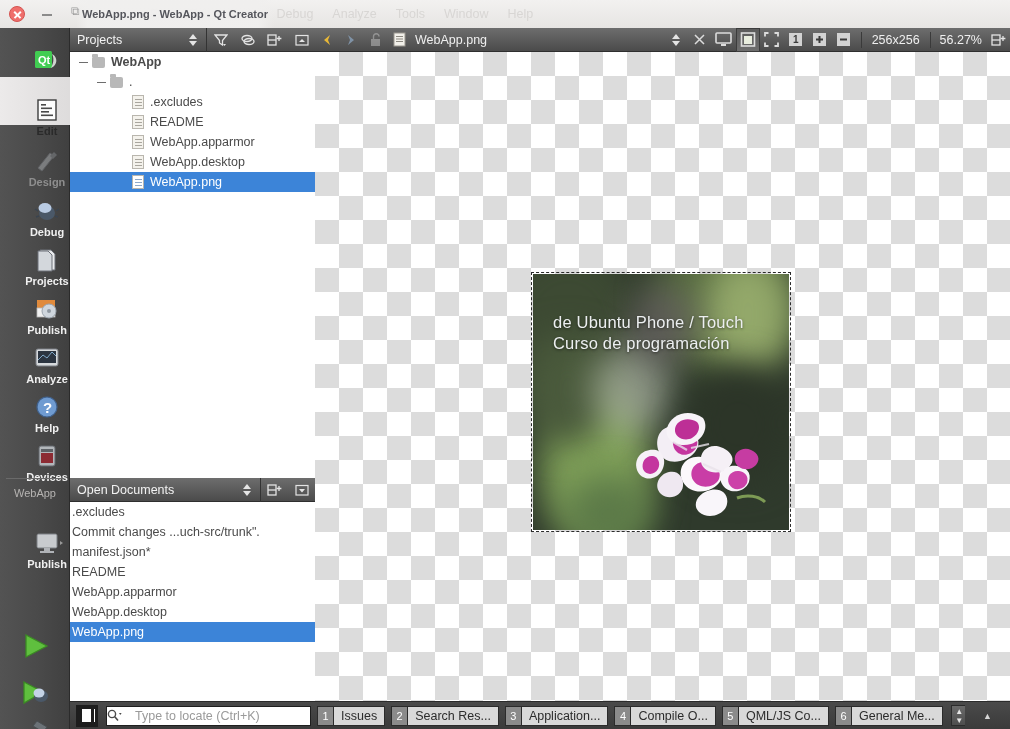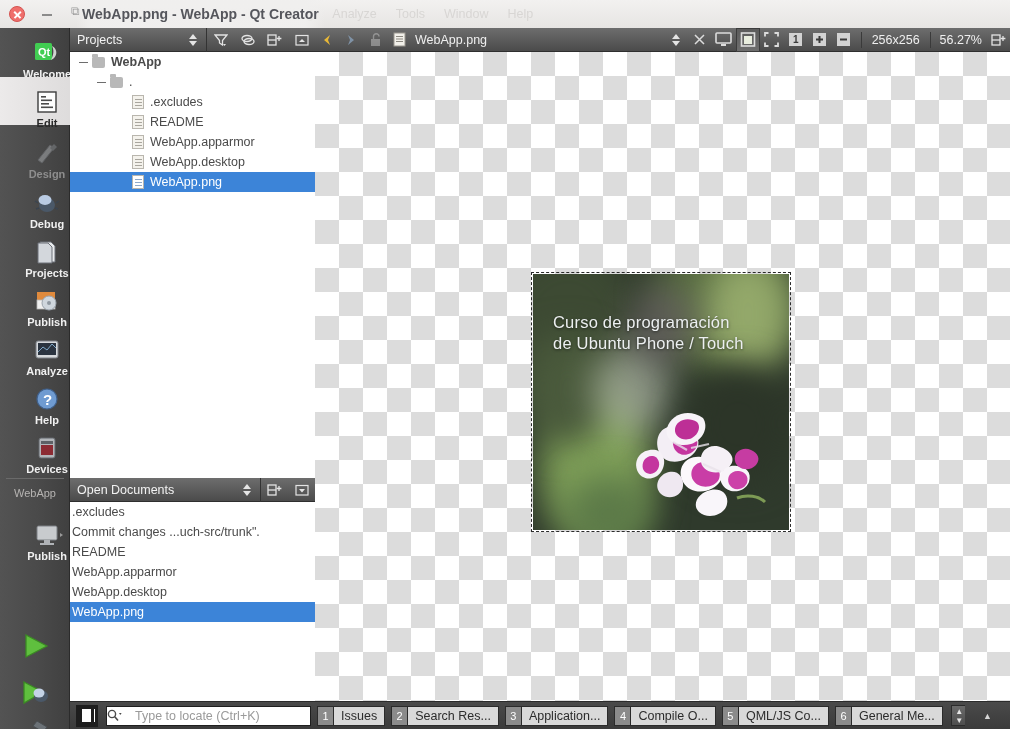--- a/index.html
+++ b/index.html
@@ -16,29 +16,29 @@
     width:9px; height:1.6px; background:#fff; }
   .wbtn.close:before { transform:rotate(45deg); }
   .wbtn.close:after { transform:rotate(-45deg); }
   .wbtn.min, .wbtn.max { background:transparent; margin-left:14px; }
   .wbtn.min:after { content:""; position:absolute; left:3px; top:8px; width:10px; height:1.6px; background:#8b8b8b; }
   .wbtn.max:after { content:"⧉"; position:absolute; left:2px; top:-2px; font-size:12px; color:#9a9a9a; }
 
   #menubar { position:absolute; left:150px; top:0; height:28px; display:flex; align-items:center;
     gap:19px; color:#d8d6d4; font-size:12.5px; }
   #wintitle { position:absolute; left:76px; top:0; height:28px; display:flex; align-items:center;
-    font-weight:bold; font-size:14px; color:#55565c; z-index:3;
+    font-weight:bold; font-size:11px; color:#55565c; z-index:3;
     background:linear-gradient(90deg, rgba(240,239,238,0) 0%, rgba(240,239,238,.93) 6%,
       rgba(240,239,238,.97) 92%, rgba(240,239,238,0) 100%); padding:0 6px; }
 
   
   #modebar { position:absolute; left:0; top:28px; width:70px; height:701px;
     background:linear-gradient(90deg,#535353 0%,#4a4a4a 55%,#404040 100%);
     border-right:1px solid #2b2b2b; }
-  .mode { width:94px; height:48px; padding-top:12px; position:relative;
+  .mode { width:94px; height:48px; padding-top:20px; position:relative;
     display:flex; flex-direction:column; align-items:center; justify-content:flex-start;
     color:#f0f0f0; font-size:11px; font-weight:bold; cursor:default; }
   .mode .ic { width:26px; height:26px; margin-bottom:2px; display:block; }
   .mode .lbl { line-height:12px; }
   .mode.active { background:linear-gradient(90deg,#eceaea,#d9d7d7); color:#2a2a2a; }
   .mode.dim { color:#8e8e8e; }
   .mode.dim .ic { opacity:.45; }
   #modesep { position:absolute; left:6px; width:58px; height:1px; background:#6a6a6a; }
   .kitlabel { color:#b6b4b2; font-size:11px; text-align:center; }
 
@@ -398,20 +398,23 @@
       </span>
     </div>
     <div>
       <div class="drow">
           <span>.excludes</span>
         </div>
       <div class="drow">
           <span>Commit changes ...uch-src/trunk".</span>
         </div>
       <div class="drow">
+          <span>manifest.json*</span>
+        </div>
+      <div class="drow">
           <span>README</span>
         </div>
       <div class="drow">
           <span>WebApp.apparmor</span>
         </div>
       <div class="drow">
           <span>WebApp.desktop</span>
         </div>
       <div class="drow sel">
           <span>WebApp.png</span>
@@ -536,22 +539,22 @@
             <path d="M88 69 C80 68 75 75 78 82 C82 90 93 88 96 81 C98 74 94 70 88 69 Z" fill="#cc40a8"></path>
             <path d="M18 70 C8 72 2 84 10 92 C18 99 31 94 32 84 C33 75 27 68 18 70 Z" fill="#efe8f1"></path>
             <path d="M60 88 C48 90 40 102 48 110 C57 118 74 113 76 102 C78 92 70 86 60 88 Z" fill="#f9f6fa"></path>
             <path d="M100 48 C92 44 82 50 84 59 C86 68 99 70 105 63 C110 57 107 51 100 48 Z" fill="#c63ca2"></path>
             <path d="M22 40 L36 48 M40 46 L58 42 M52 62 L70 70" stroke="#e9e2ea" stroke-width="2.2" fill="none" opacity=".8"></path>
             <path d="M86 96 C96 92 108 94 114 100" stroke="#7d9a54" stroke-width="3" fill="none"></path>
           </g>
         </svg>
 
         <div id="imgtext">
+          <div>de Ubuntu Phone / Touch</div>
           <div>Curso de programación</div>
-          <div>de Ubuntu Phone / Touch</div>
         </div>
       </div>
     </div>
   </div>
 </div>
 
 <div id="statusbar">
   <div id="sidebtn">
       <b></b>
     </div>

